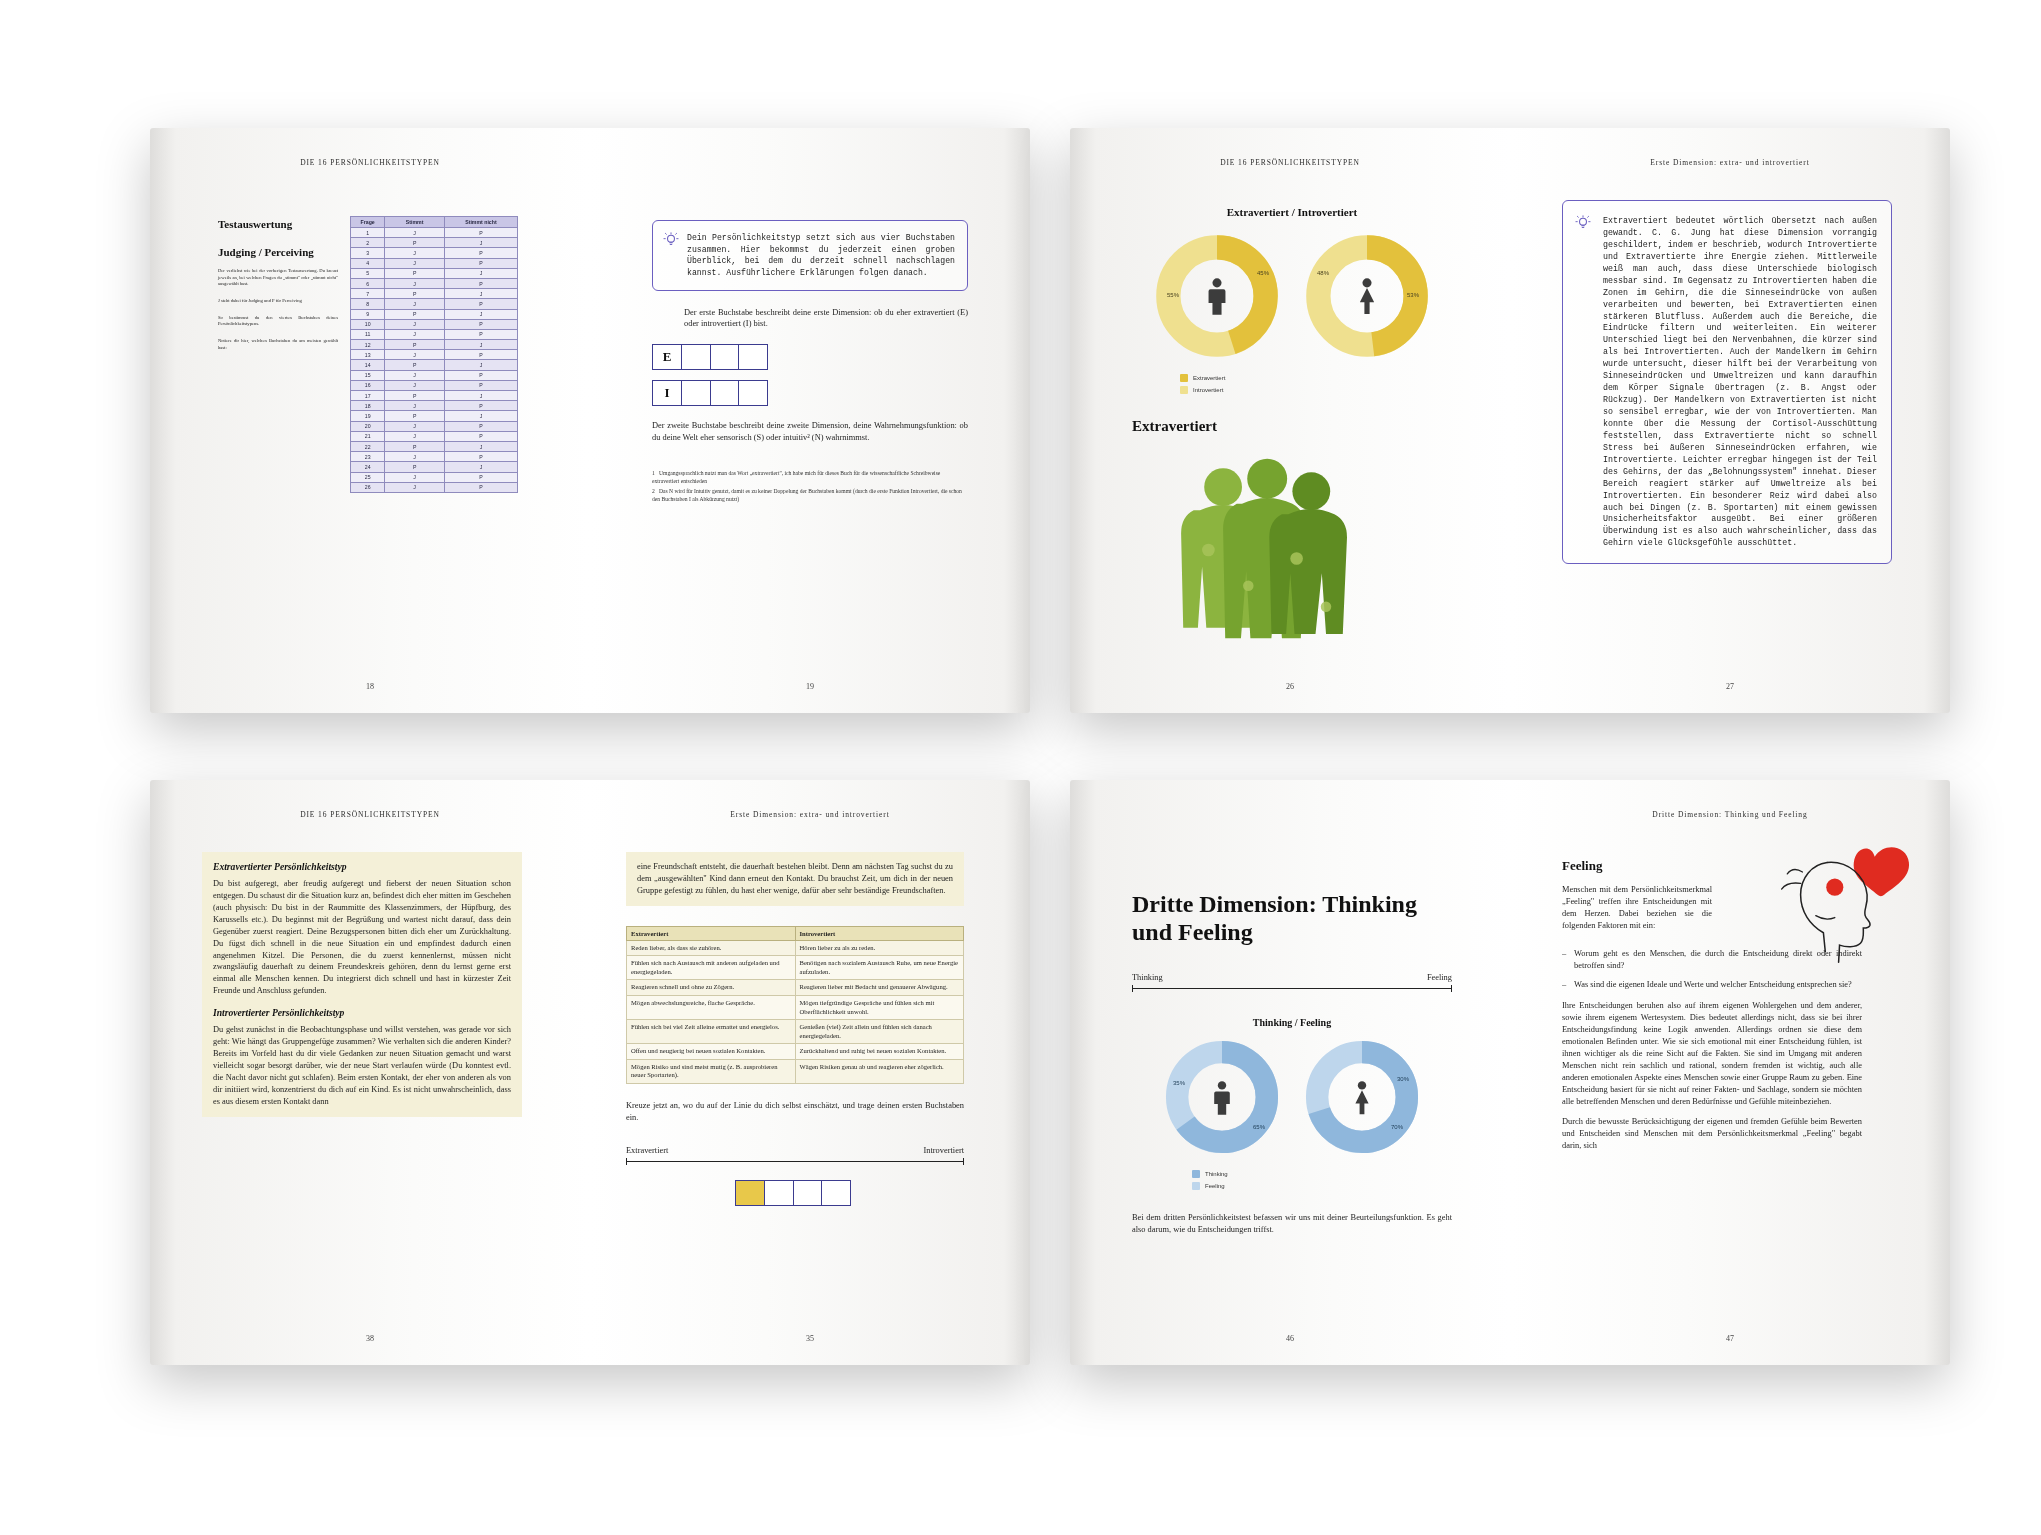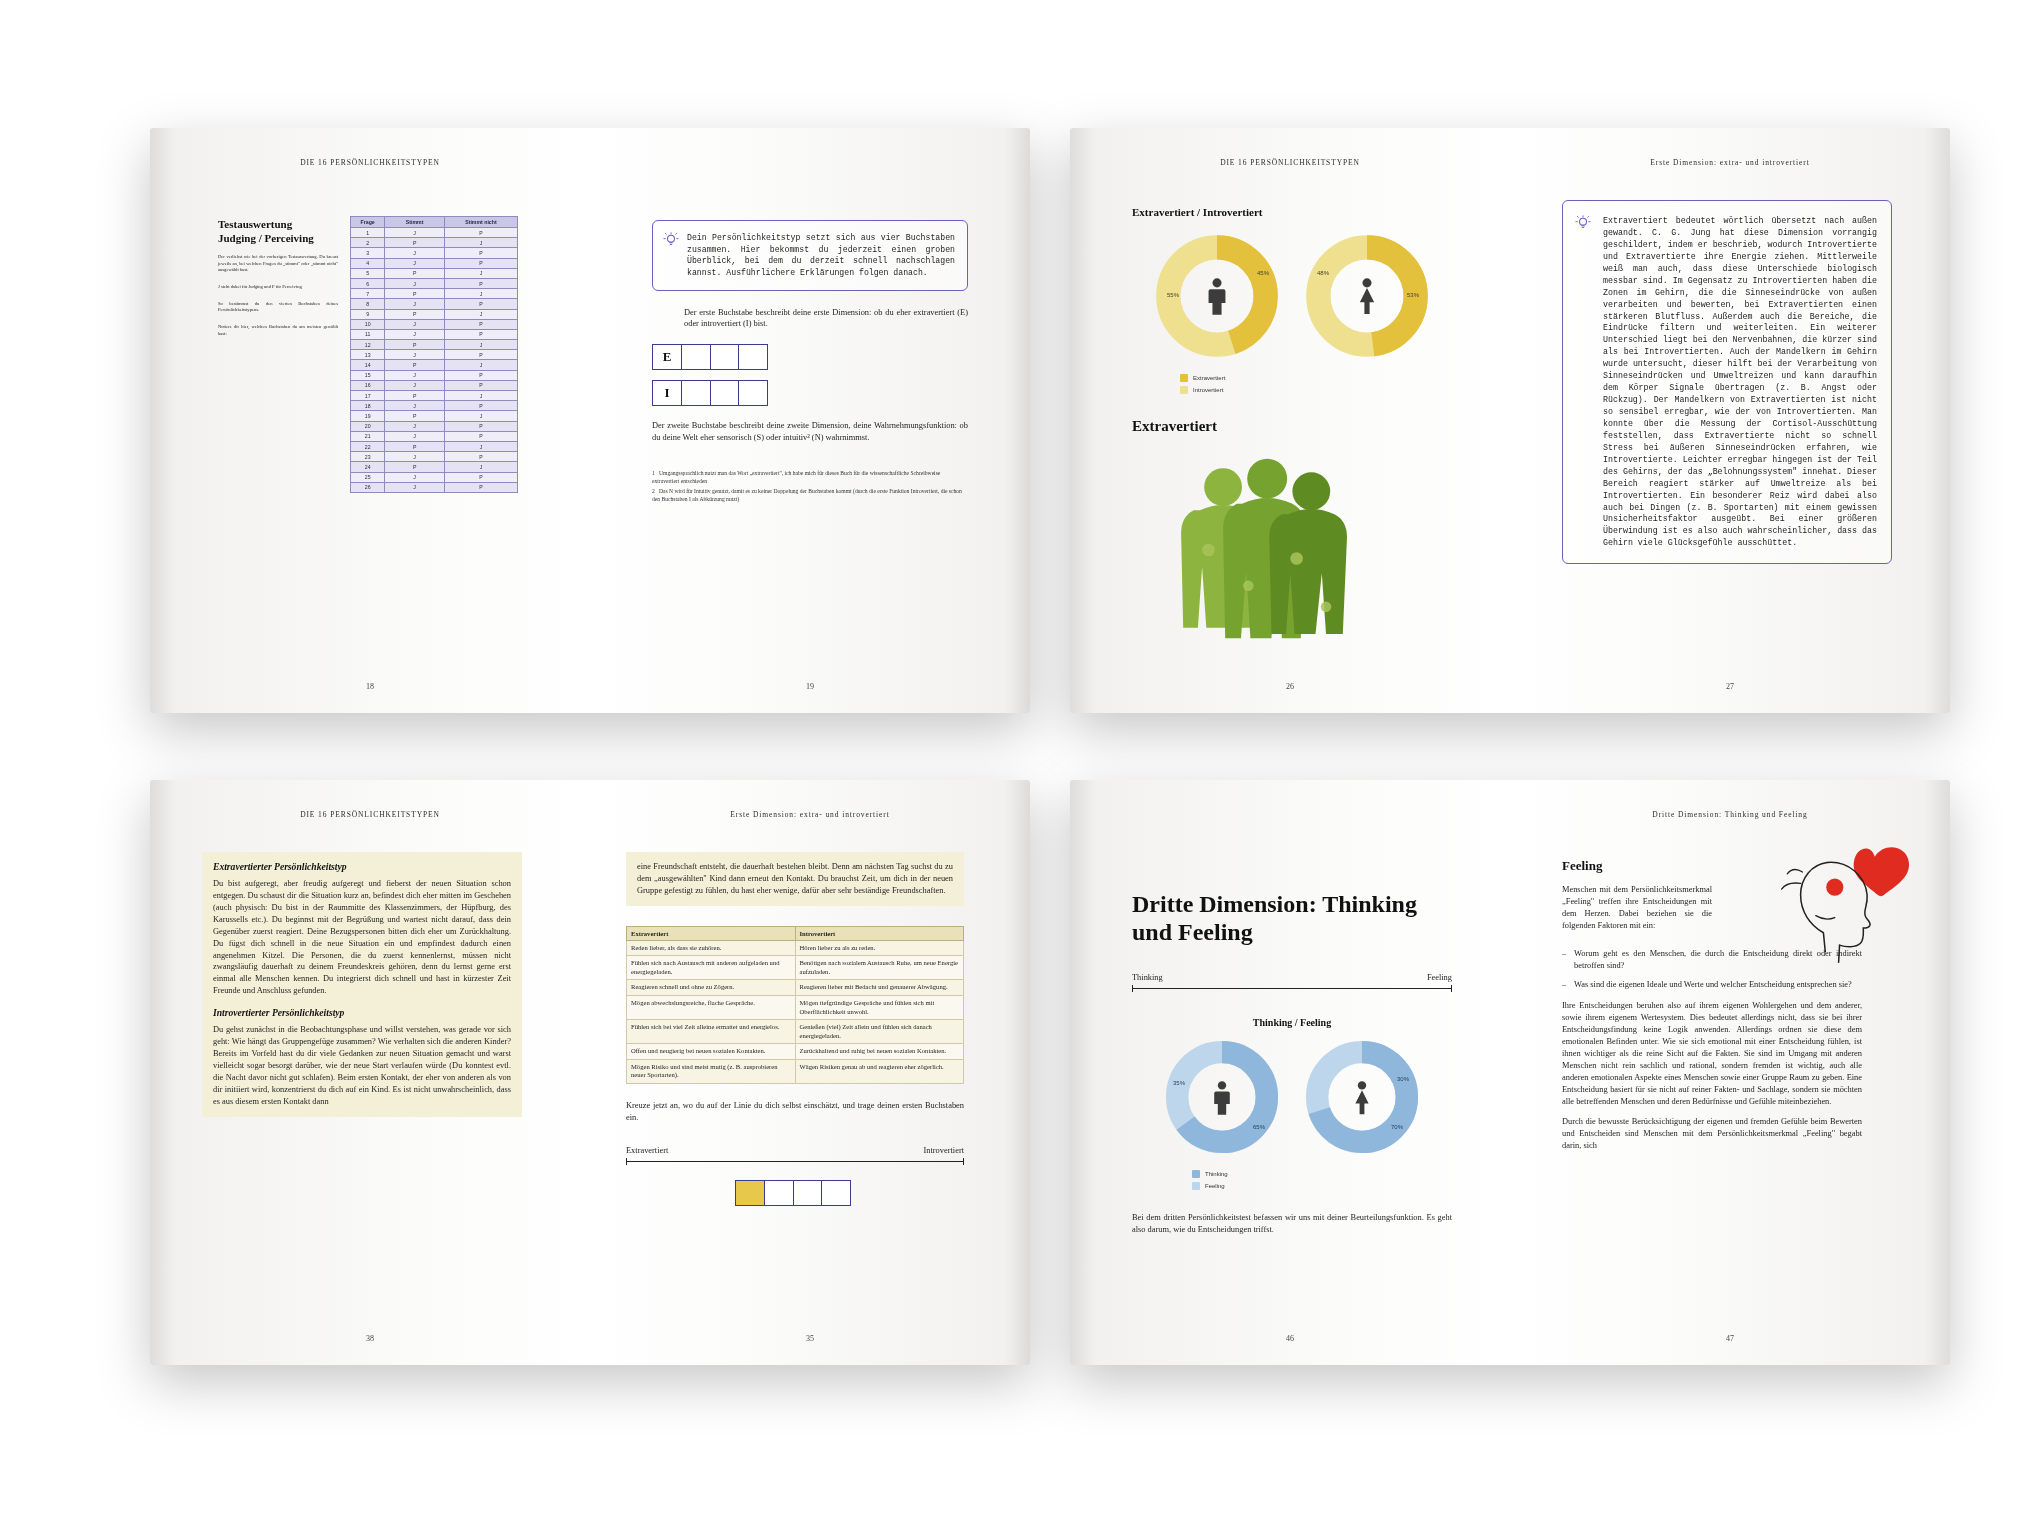--- a/index.html
+++ b/index.html
@@ -226,21 +226,21 @@
 <body>
 
 <div class="stage">
 
   <div class="spread" style="left:150px; top:128px;">
     <div class="page left" style="width:440px; height:585px;">
       <div class="runhead">DIE 16 PERSÖNLICHKEITSTYPEN</div>
       <div class="folio">18</div>
 
       <div class="body" style="left:68px; top:90px; width:120px;">
-        <div class="h3" style="font-size:11px; margin-bottom:2px;">Testauswertung</div>
+        <div class="h3" style="font-size:11px; margin-bottom:16px;">Testauswertung</div>
         <div class="h3" style="font-size:11px; margin-bottom:10px;">Judging / Perceiving</div>
         <p class="t" style="font-size:4.6px; line-height:1.45;">Der verliehst wie bei der vorherigen Testauswertung. Du kreuzt jeweils an, bei welchen Fragen du „stimmt" oder „stimmt nicht" ausgewählt hast.</p>
         <p class="t" style="font-size:4.6px; line-height:1.45; margin-top:10px;">J steht dabei für Judging und P für Perceiving</p>
         <p class="t" style="font-size:4.6px; line-height:1.45; margin-top:10px;">So bestimmst du den vierten Buchstaben deines Persönlichkeitstypens.</p>
         <p class="t" style="font-size:4.6px; line-height:1.45; margin-top:10px;">Notiere dir hier, welchen Buchstaben du am meisten gewählt hast:</p>
       </div>
 
       <table class="qt" style="position:absolute; left:200px; top:88px; width:168px;">
         <thead>
           <tr>
@@ -430,21 +430,21 @@
       </div>
     </div>
   </div>
 
   <div class="spread" style="left:1070px; top:128px;">
     <div class="page left" style="width:440px; height:585px;">
       <div class="runhead">DIE 16 PERSÖNLICHKEITSTYPEN</div>
       <div class="folio">26</div>
 
       <div class="body" style="left:62px; top:78px; width:320px;">
-        <div class="h3" style="font-size:11px; text-align:left; margin-bottom:14px;">Extravertiert / Introvertiert</div>
+        <div class="h3" style="font-size:11px; text-align:center; margin-bottom:14px;">Extravertiert / Introvertiert</div>
 
         <div style="display:flex; justify-content:center; gap:22px;">
 
           <div style="position:relative; width:128px; height:128px;">
             <svg viewBox="0 0 100 100" width="128" height="128">
               <circle cx="50" cy="50" r="38" fill="none" stroke="#efe08f" stroke-width="19"></circle>
               <circle cx="50" cy="50" r="38" fill="none" stroke="#e3c13c" stroke-width="19" stroke-dasharray="107.4 131.3" transform="rotate(-90 50 50)"></circle>
             </svg>
             <span style="position:absolute; left:14px; top:60px; font-size:6px; color:#4a4320; font-family:'Liberation Sans',sans-serif;">55%</span>
             <span style="position:absolute; right:12px; top:38px; font-size:6px; color:#4a4320; font-family:'Liberation Sans',sans-serif;">45%</span>

